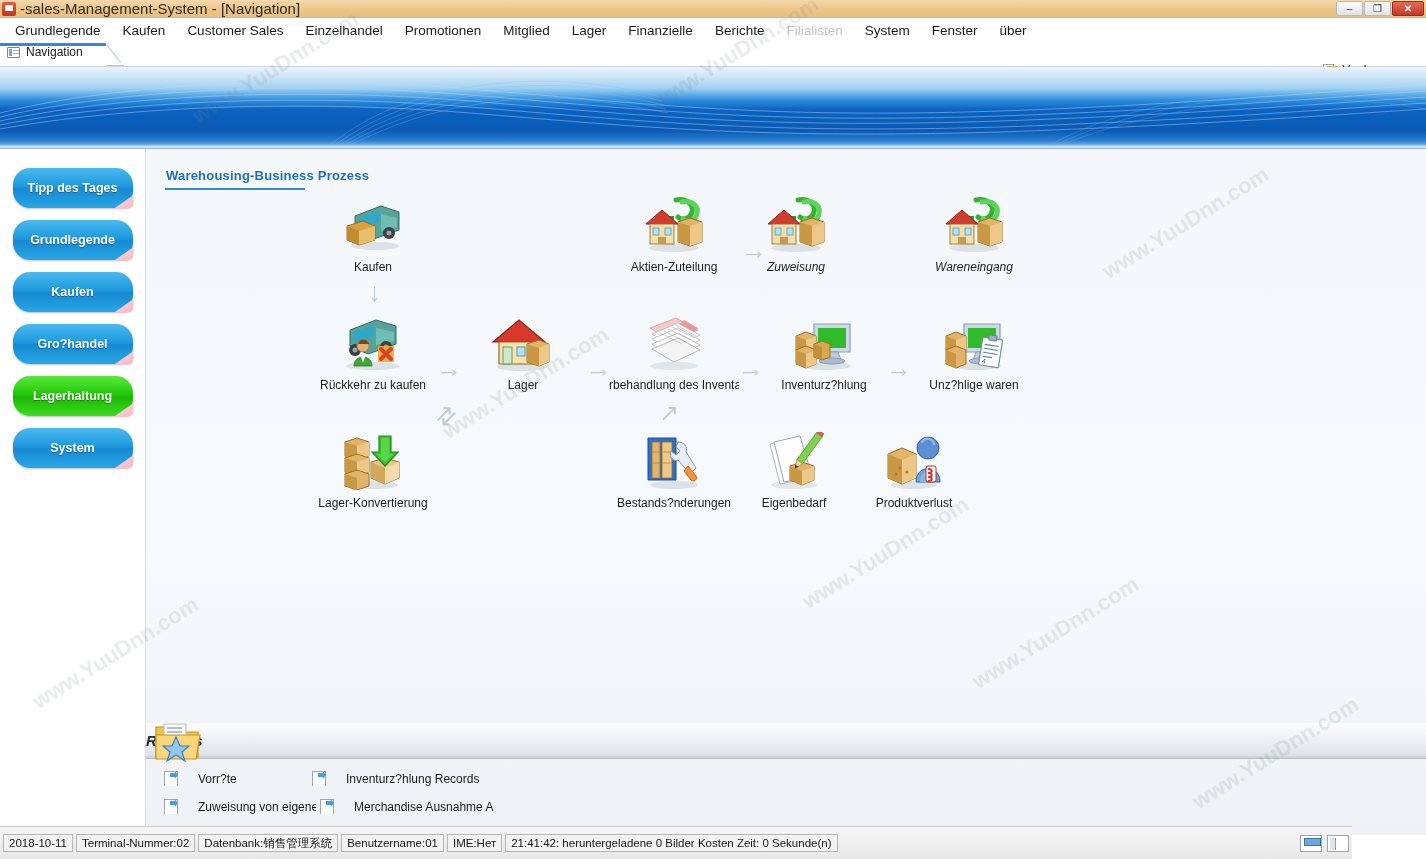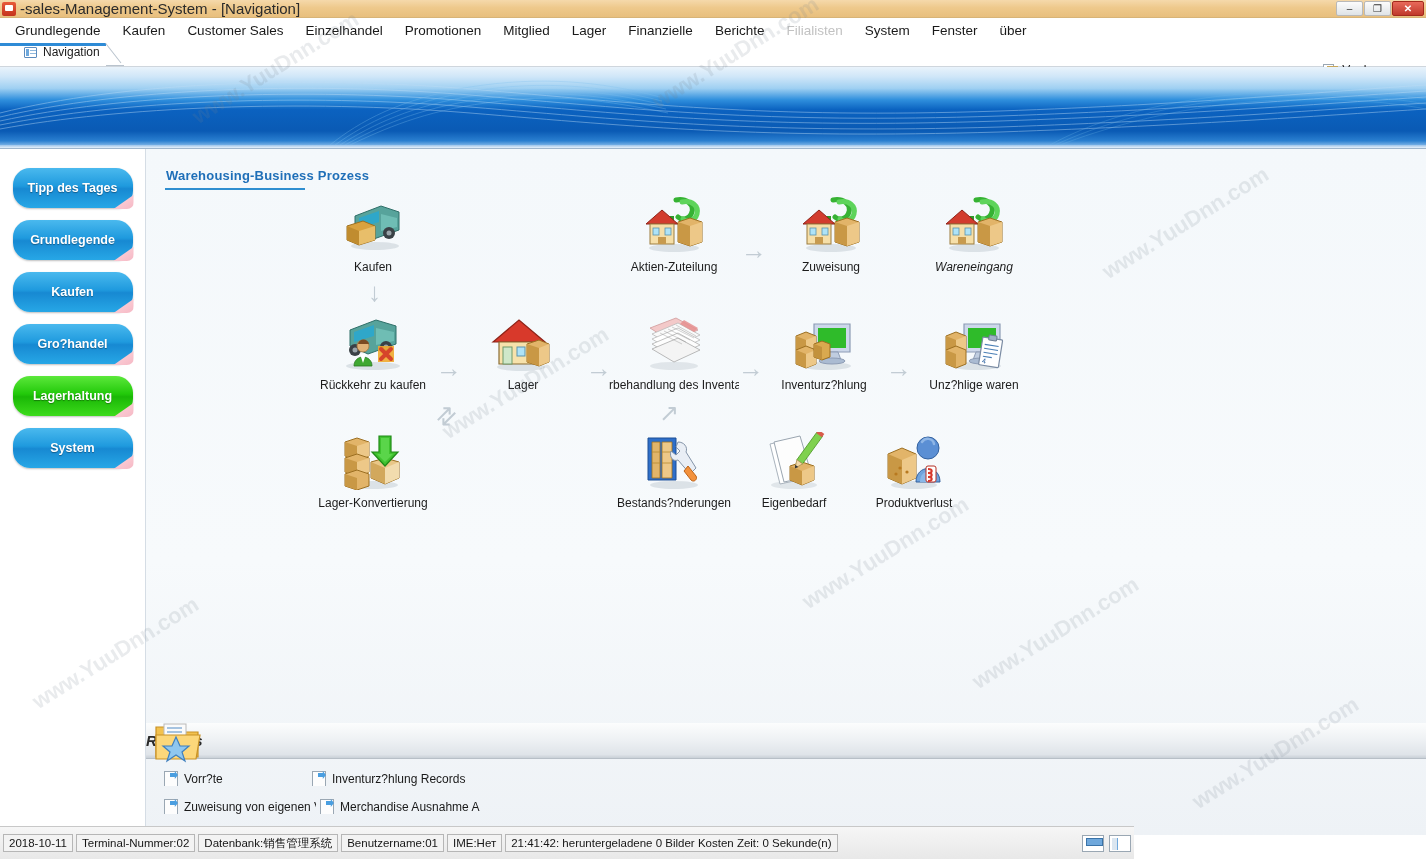--- a/index.html
+++ b/index.html
@@ -55,21 +55,21 @@
 
   
   .tabstrip {
     position: absolute; left: 0; top: 43px; width: 1426px; height: 24px;
     background: #ffffff; border-bottom: 1px solid #cfd6dd;
   }
   .tab {
     position: absolute; left: 0; top: 0; height: 15px; width: 106px;
     border-top: 3px solid #2e8bd6;
     background: #ffffff;
-    display: flex; align-items: center; padding-left: 24px; gap: 6px;
+    display: flex; align-items: center; padding-left: 7px; gap: 6px;
     font-size: 12px; color: #1a1a1a;
   }
   .tab-shape {
     position: absolute; left: 106px; top: 0; width: 18px; height: 23px;
     border-bottom: 1px solid #b9c3cd;
     background: linear-gradient(to bottom left, #ffffff 50%, transparent 50%);
   }
   .tab-shape::after{
     content:""; position:absolute; left:0; top:0; width:25px; height:1px;
     background:#b9c3cd; transform-origin: left top; transform: rotate(52deg);
@@ -191,36 +191,36 @@
     position: absolute; left: 0; right: 0; top: 574px; height: 36px;
     background: linear-gradient(to bottom, #fcfdfd 0%, #eef1f4 48%, #dfe4e9 90%, #c9d0d7 100%);
     border-bottom: 1px solid #b7bfc7;
     display: flex; align-items: center;
   }
   .reports-title {
     font-size: 15px; font-style: italic;
     color: #2a2a2a; font-weight: 600;
   }
   .report-link {
-    position: absolute; display: flex; align-items: flex-end; gap: 6px;
+    position: absolute; display: flex; align-items: flex-end; gap: 20px;
     font-size: 12px; color: #1a1a1a; white-space: nowrap; overflow: hidden;
   }
   .doc-icon { width: 14px; height: 15px; position: relative; flex: none; }
   .doc-icon::before {
     content:""; position:absolute; left:0; top:0; width:12px; height:15px;
     background:#fdfdfd; border:1px solid #9aa7b3;
   }
   .doc-icon::after {
     content:""; position:absolute; left:6px; top:0px; width:8px; height:8px;
     background:#4a9ee0; clip-path: polygon(0 25%, 60% 25%, 60% 0, 100% 50%, 60% 100%, 60% 75%, 0 75%);
   }
 
   
   .statusbar {
-    position: absolute; left: 0; bottom: 0; width: 1134px; height: 24px;
+    position: absolute; left: 0; bottom: 0; width: 1352px; height: 24px;
     background: linear-gradient(to bottom, #f6f6f6, #e8e8e8);
     border-top: 1px solid #c8c8c8;
     display: flex; align-items: center; gap: 3px; padding: 16px 3px;
   }
   .status-cell {
     border: 1px solid #b6b6b6; background: #f3f3f3;
     height: 18px; display: flex; align-items: center; padding: 0 5px;
     font-size: 11.5px; color: #161616; white-space: nowrap;
   }
   .status-spacer { flex: 1; }
@@ -373,21 +373,21 @@
             <rect x="23" y="32" width="6" height="7" fill="#aee3f7" stroke="#5d93ad" stroke-width=".8"></rect>
             <rect x="16" y="41" width="8" height="7" fill="#c79a4e"></rect>
             <path d="M36 26 L48 22 L60 26 L60 46 L48 50 L36 46 Z" fill="#e2b469" stroke="#9c6f21" stroke-width="1"></path>
             <path d="M36 26 L48 30 L48 50 L36 46 Z" fill="#c99845"></path>
             <path d="M48 30 L60 26 L60 46 L48 50 Z" fill="#edc888"></path>
           </svg>
         </div>
         <div class="lbl">Aktien-Zuteilung</div>
       </div>
 
-      <div class="node" style="left:620px; top:45px;">
+      <div class="node" style="left:585px; top:45px;font-style:italic;">
         <div class="ico">
           <svg width="64" height="58" viewBox="0 0 64 58">
             <ellipse cx="32" cy="52" rx="25" ry="4" fill="#c9d2d8" opacity=".6"></ellipse>
             <path d="M34 4 C44 2 52 8 50 16 C48 23 40 25 36 21" fill="none" stroke="#36b233" stroke-width="5" stroke-linecap="round"></path>
             <path d="M40 6 C50 4 57 10 55 18 C53 25 45 27 41 23" fill="none" stroke="#5ed45b" stroke-width="5" stroke-linecap="round"></path>
             <path d="M30 20 L30 32" stroke="#2b9a28" stroke-width="4"></path>
             <path d="M4 28 L20 14 L36 28 Z" fill="#d23c2e" stroke="#8e2318" stroke-width="1"></path>
             <rect x="8" y="28" width="24" height="20" fill="#f6dfa8" stroke="#9c7d3f" stroke-width="1"></rect>
             <rect x="11" y="32" width="6" height="7" fill="#aee3f7" stroke="#5d93ad" stroke-width=".8"></rect>
             <rect x="23" y="32" width="6" height="7" fill="#aee3f7" stroke="#5d93ad" stroke-width=".8"></rect>

